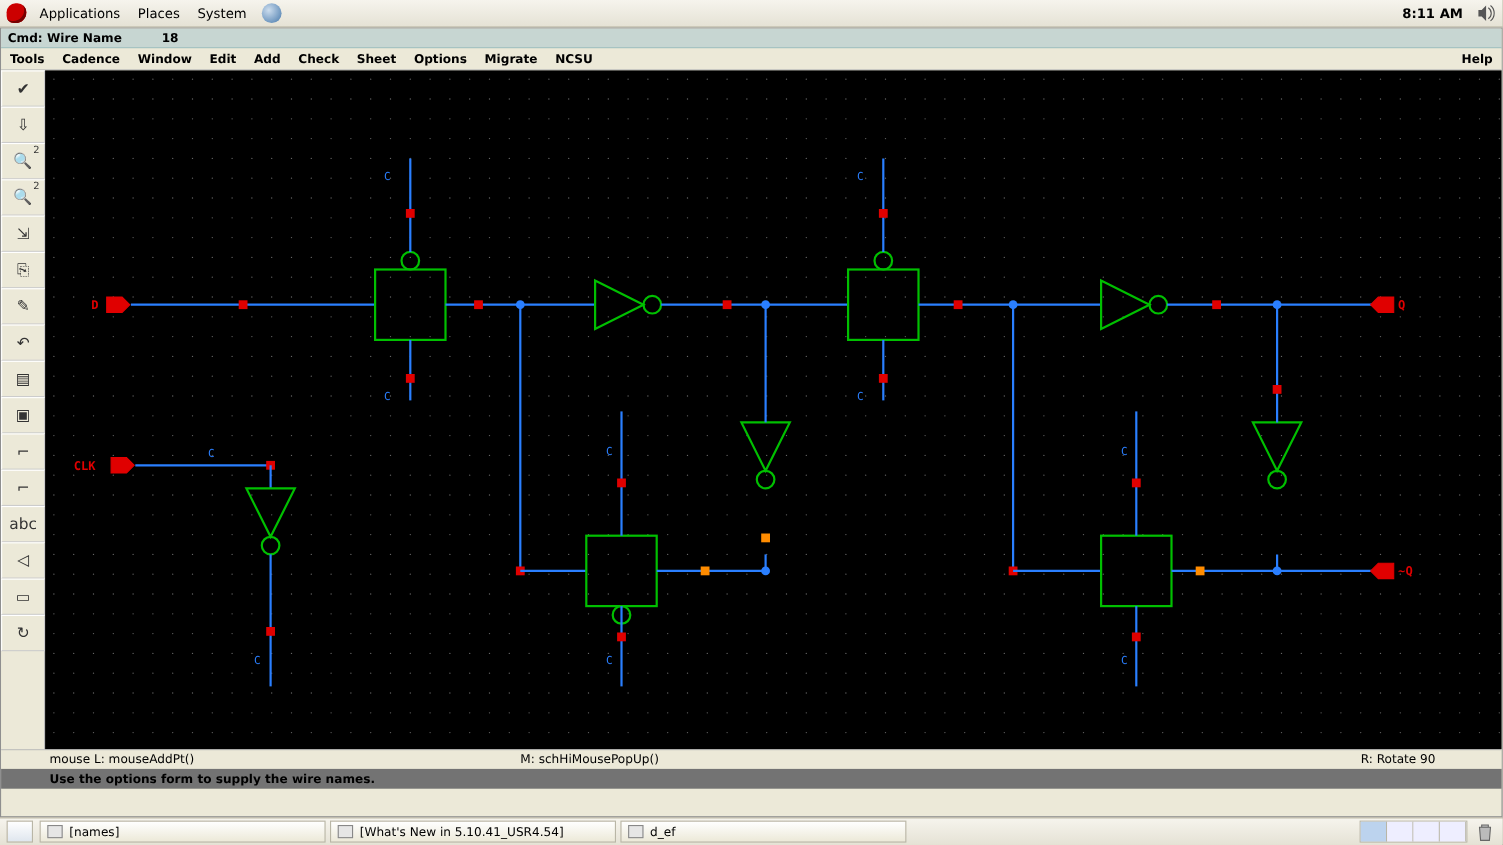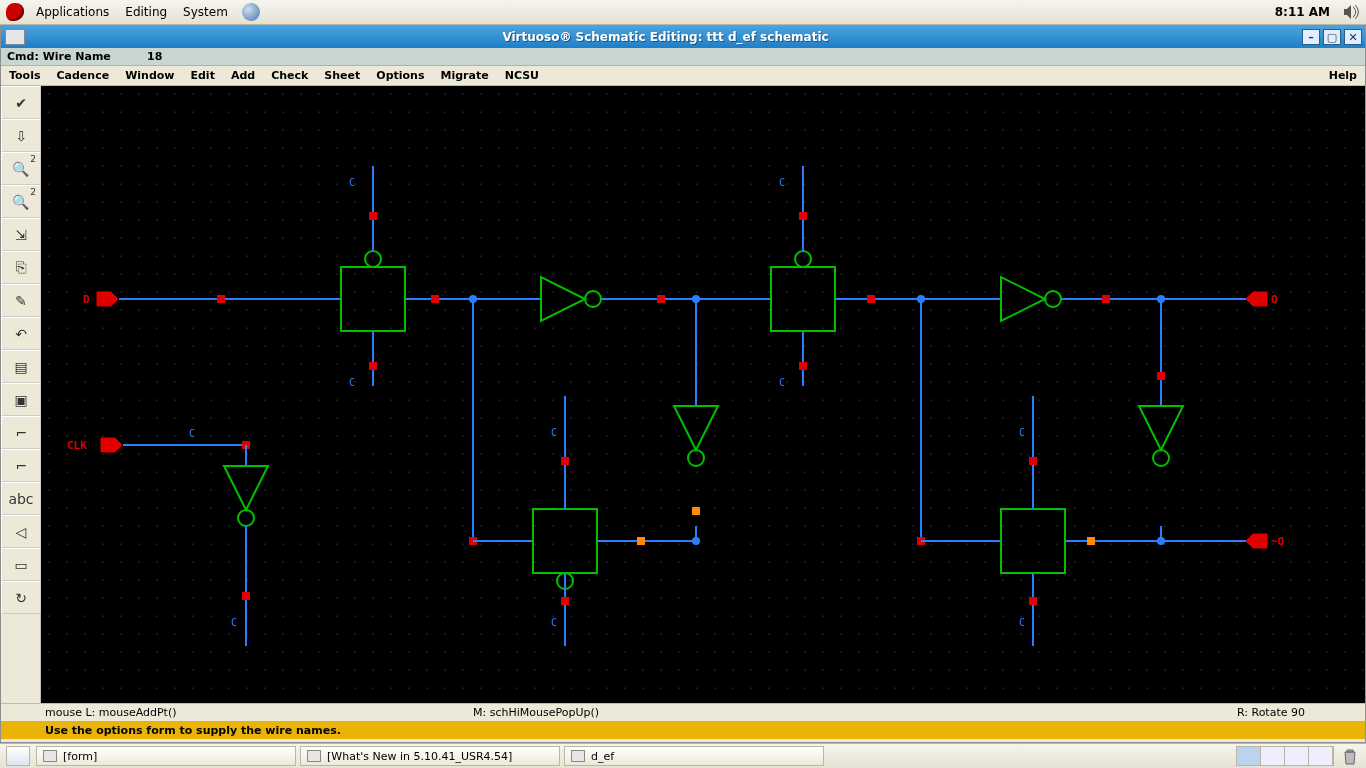--- a/index.html
+++ b/index.html
@@ -34,60 +34,53 @@
 #toolpal { width: 40px; background: #ece9d8; border-right: 1px solid #bbb; display: flex; flex-direction: column; }
 #toolpal .tbtn { width: 40px; height: 33px; border: 1px solid #ccc; border-top-color: #fff; border-left-color: #fff; display: flex; align-items: center; justify-content: center; cursor: pointer; font-size: 14px; color: #333; position: relative; }
 #toolpal .tbtn .sup { position: absolute; top: 1px; right: 4px; font-size: 9px; }
 
 #canvas { flex: 1; background: #000; position: relative; overflow: hidden; }
 #canvas svg { position: absolute; left: 0; top: 0; }
 
 #mousebar { height: 18px; background: #ece9d8; border-top: 1px solid #bbb; display: flex; align-items: center; font-size: 11px; font-family: monospace; padding-left: 44px; gap: 24px; }
 #mousebar .mc { flex: 1; }
 
-#hintbar { height: 18px; background: #eab308; display: flex; align-items: center; font-size: 11px; font-weight: bold; padding-left: 44px; }
+#hintbar { height: 18px; background: #737373; display: flex; align-items: center; font-size: 11px; font-weight: bold; padding-left: 44px; }
 
 #taskbar { position: absolute; left: 0; top: 743px; width: 1366px; height: 25px; background: linear-gradient(#f6f4ed,#e5e2d5); border-top: 1px solid #b9b6a6; display: flex; align-items: center; font-size: 11px; }
 #taskbar .showdesk { width: 24px; height: 20px; margin: 0 6px; border: 1px solid #b9b6a6; background: linear-gradient(#fff,#dfe6ee); cursor: pointer; }
 #taskbar .task { width: 260px; height: 20px; margin-right: 4px; border: 1px solid #b9b6a6; background: linear-gradient(#fff,#ece9d8); display: flex; align-items: center; padding: 0 6px; cursor: pointer; }
 #taskbar .task .ticon { width: 14px; height: 12px; background: #e6e6e6; border: 1px solid #888; margin-right: 6px; }
 #taskbar .tspacer { flex: 1; }
 #taskbar .pager { display: flex; border: 1px solid #b9b6a6; margin-right: 6px; }
 #taskbar .pager div { width: 24px; height: 18px; border-right: 1px solid #b9b6a6; background: #eef; }
 #taskbar .pager div.active { background: #bcd3ee; }
 #taskbar .trash { width: 20px; height: 20px; margin-right: 6px; }
 
 .pin-label { font: bold 11px monospace; fill: #e00000; }
 .net-label { font: 10px monospace; fill: #2a7fff; }
 </style>
 </head>
 <body>
 
 <div id="gnome-panel">
   <div class="redhat"></div>
   <div class="menu">Applications</div>
-  <div class="menu">Editing</div>
+  <div class="menu">Places</div>
   <div class="menu">System</div>
   <div class="sysicon"></div>
   <div class="spacer"></div>
   <div class="clock">8:11 AM</div>
   <svg class="speaker" viewBox="0 0 18 18">
       <path d="M2 6h3l4-4v14l-4-4H2z" fill="#555"></path>
       <path d="M11 4a6 6 0 010 10M13 2a9 9 0 010 14" stroke="#555" fill="none"></path>
     </svg>
 </div>
 
 <div id="app">
-  <div id="titlebar">
-    <div class="appicon"></div>
-    <div class="title">Virtuoso® Schematic Editing: ttt d_ef schematic</div>
-    <div class="wmbtn">–</div>
-    <div class="wmbtn">▢</div>
-    <div class="wmbtn">✕</div>
-  </div>
 
   <div id="statusrow">
     <div class="cmd"><span>Cmd:</span> <span>Wire Name</span></div>
     <div class="rnum">18</div>
   </div>
 
   <div id="menubar">
     <div class="m">Tools</div>
     <div class="m">Cadence</div>
     <div class="m">Window</div>
@@ -2739,21 +2732,21 @@
   </div>
   <div id="hintbar">
     <span>Use the options form to supply the wire names.</span>
   </div>
 </div>
 
 <div id="taskbar">
   <div class="showdesk"></div>
   <div class="task">
       <div class="ticon"></div>
-      <span>[form]</span>
+      <span>[names]</span>
     </div>
   <div class="task">
       <div class="ticon"></div>
       <span>[What's New in 5.10.41_USR4.54]</span>
     </div>
   <div class="task">
       <div class="ticon"></div>
       <span>d_ef</span>
     </div>
   <div class="tspacer"></div>

